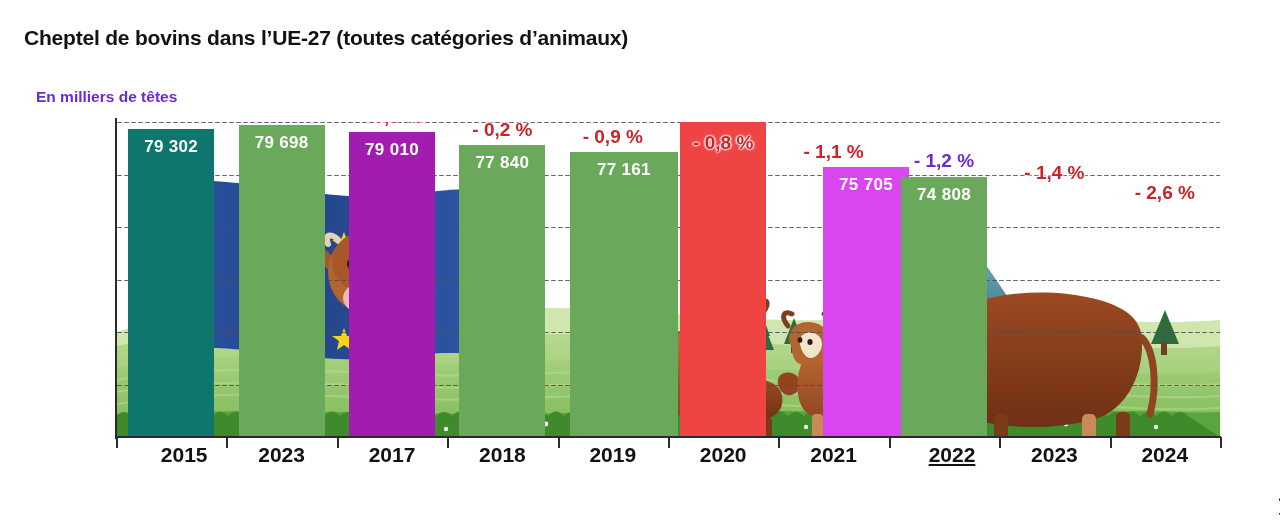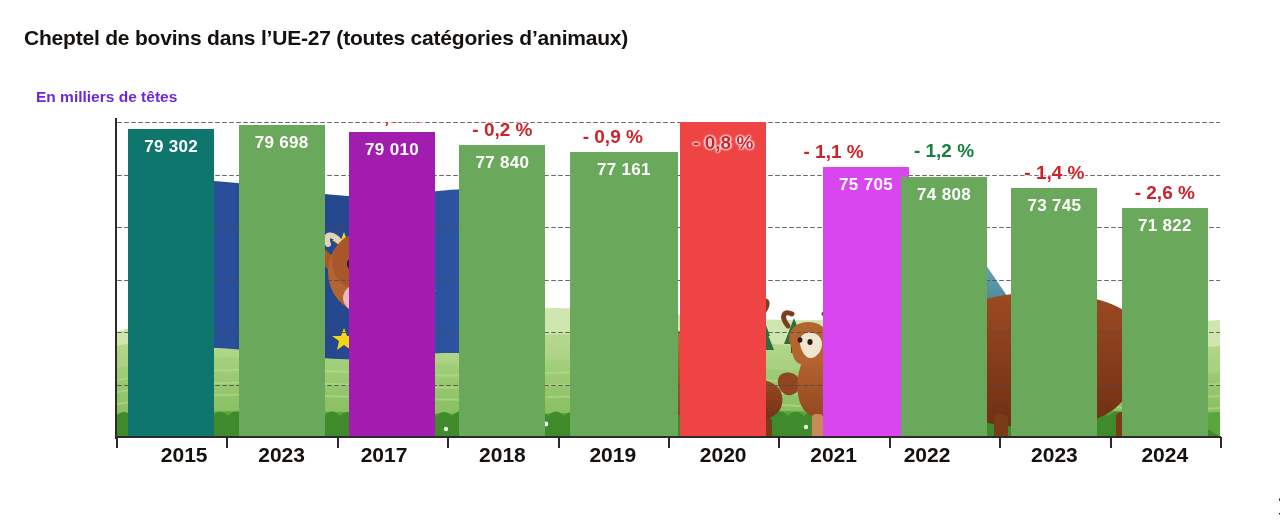--- a/index.html
+++ b/index.html
@@ -311,28 +311,22 @@
           <div class="bar-value">76 551</div>
         </div>
         <div class="pct" style="left: 547.2px; width: 120px; top: 10.2145px; color: rgb(204, 34, 41);">- 0,8 %</div>
         <div class="bar" style="left: 707px; width: 86px; height: 269.902px; background: #d946ef;">
           <div class="bar-value">75 705</div>
         </div>
         <div class="pct" style="left: 657.6px; width: 120px; top: 19.0975px; color: rgb(204, 34, 41);">- 1,1 %</div>
         <div class="bar" style="left: 785px; width: 86px; height: 260.484px; background: rgb(106, 168, 92);">
           <div class="bar-value">74 808</div>
         </div>
-        <div class="pct" style="left: 768px; width: 120px; top: 18px; color: #15803d;">- 1,2 %</div>
-        <div class="bar" style="left: 895.4px; width: 86px; height: 249.322px; background: rgb(106, 168, 92);">
-          <div class="bar-value">73 745</div>
-        </div>
+        <div class="pct" style="left: 768px; width: 120px; top: 28px; color: #6d28d9;">- 1,2 %</div>
         <div class="pct" style="left: 878.4px; width: 120px; top: 39.6775px; color: rgb(204, 34, 41);">- 1,4 %</div>
-        <div class="bar" style="left: 1005.8px; width: 86px; height: 229.131px; background: rgb(106, 168, 92);">
-          <div class="bar-value">71 822</div>
-        </div>
         <div class="pct" style="left: 988.8px; width: 120px; top: 59.869px; color: rgb(204, 34, 41);">- 2,6 %</div>
       </div>
   </div>
 
   <div class="axis-y"></div>
   <div class="axis-x"></div>
 
   <div class="xticks" id="xticks">
       <div class="xtick-mark" style="left: 0px;"></div>
       <div class="xtick-mark" style="left: 110.4px;"></div>
@@ -342,24 +336,24 @@
       <div class="xtick-mark" style="left: 552px;"></div>
       <div class="xtick-mark" style="left: 662.4px;"></div>
       <div class="xtick-mark" style="left: 772.8px;"></div>
       <div class="xtick-mark" style="left: 883.2px;"></div>
       <div class="xtick-mark" style="left: 993.6px;"></div>
       <div class="xtick-mark" style="left: 1104px;"></div>
     </div>
   <div class="xlabels" id="xlabels">
       <div class="xlabel" style="left: 55.2px; margin-left: 13px;">2015</div>
       <div class="xlabel" style="left: 165.6px;">2023</div>
-      <div class="xlabel" style="left: 268px;">2017</div>
+      <div class="xlabel" style="left: 276px;">2017</div>
       <div class="xlabel" style="left: 386.4px;">2018</div>
       <div class="xlabel" style="left: 496.8px;">2019</div>
       <div class="xlabel" style="left: 607.2px;">2020</div>
       <div class="xlabel" style="left: 717.6px;">2021</div>
-      <div class="xlabel" style="left: 811px;">2022</div>
+      <div class="xlabel" style="left: 836px; text-decoration: underline;">2022</div>
       <div class="xlabel" style="left: 938.4px; text-align: center;">2023</div>
       <div class="xlabel" style="left: 1048.8px;">2024</div>
     </div>
 
   <div class="source">Source : Commission européenne – Infographie : Réussir-Agra.</div>
 </div>
 
 </body></html>

